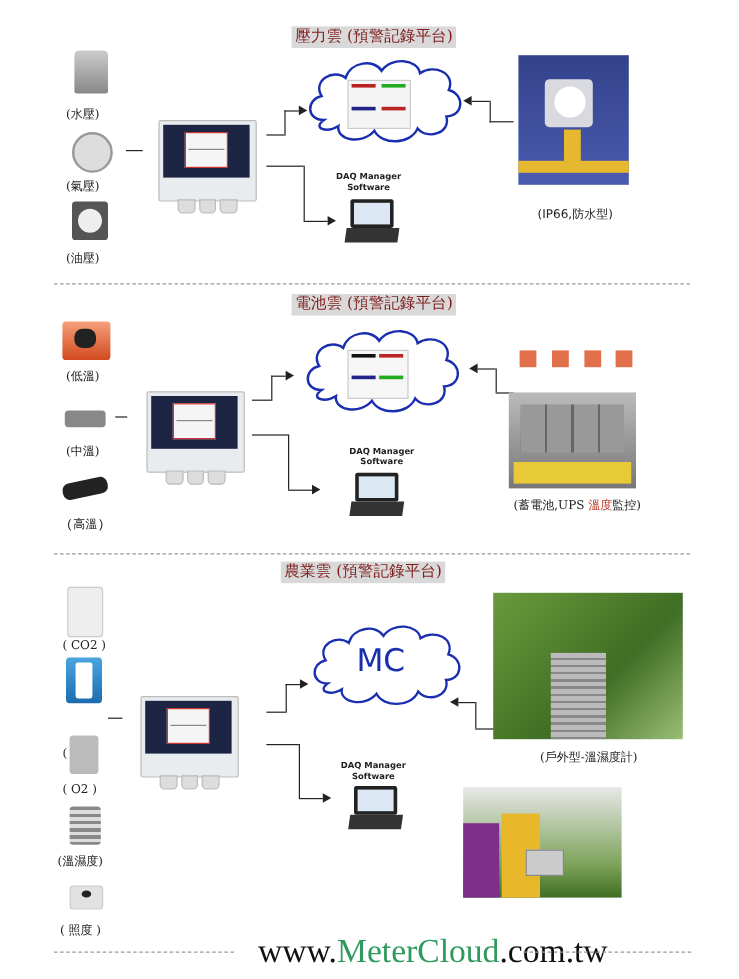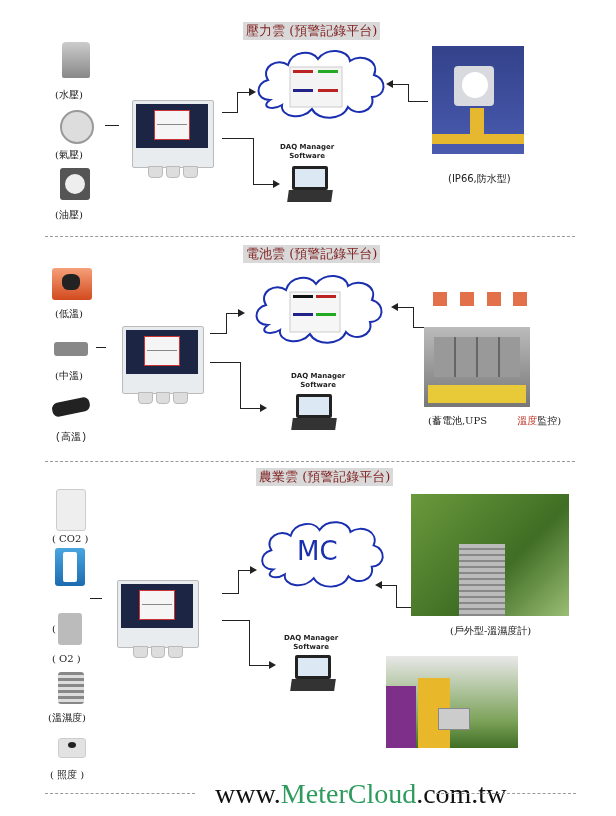--- a/index.html
+++ b/index.html
@@ -159,25 +159,25 @@
 <div class="photo" style="left:433px; top:292px; width:100px; height:16px;">
   <div style="position:absolute;left:0;width:14px;height:14px;background:#e2704a;"></div>
   <div style="position:absolute;left:27px;width:14px;height:14px;background:#e2704a;"></div>
   <div style="position:absolute;left:54px;width:14px;height:14px;background:#e2704a;"></div>
   <div style="position:absolute;left:80px;width:14px;height:14px;background:#e2704a;"></div>
 </div>
 <div class="photo" style="left:424px; top:327px; width:106px; height:80px; background:linear-gradient(#bbb,#777);">
   <div style="position:absolute;left:4px;top:58px;width:98px;height:18px;background:#e8c938;"></div>
   <div style="position:absolute;left:10px;top:10px;width:86px;height:40px;background:repeating-linear-gradient(90deg,#999 0 20px,#666 20px 22px);"></div>
 </div>
-<div class="lbl" style="left:428px; top:414px;"><span>(蓄電池,UPS </span><span style="color:#c0392b;margin-left:27px;">溫度</span><span>監控)</span></div>
+<div class="lbl" style="left:428px; top:414px;"><span>(蓄電池,UPS </span><span style="color:#c0392b;">溫度</span><span>監控)</span></div>
 
 <div class="sep" style="top:461px;"></div>
 
-<div class="title" style="left:256px; top:468px;text-align:center;">農業雲 (預警記錄平台)</div>
+<div class="title" style="left:234px; top:468px;text-align:center;">農業雲 (預警記錄平台)</div>
 
 <div class="sensor" style="left:56px; top:489px; width:28px; height:40px; background:#eee; border:1px solid #ccc;"></div>
 <div class="lbl" style="left:52px; top:533px;">( CO2 )</div>
 <div class="sensor" style="left:55px; top:548px; width:30px; height:38px; background:linear-gradient(#4aa5e0,#1c6cb0);">
     <div style="position:absolute;left:8px;top:4px;width:14px;height:30px;background:#fff;border-radius:2px;"></div>
   </div>
 <div class="lbl" style="left:52px; top:623px;">( CO )</div>
 <div class="ln" style="left:90px; top:598px; width:12px; height:1px;"></div>
 <div class="sensor" style="left:58px; top:613px; width:24px; height:32px; background:#bbb;"></div>
 <div class="lbl" style="left:52px; top:653px;">( O2 )</div>

